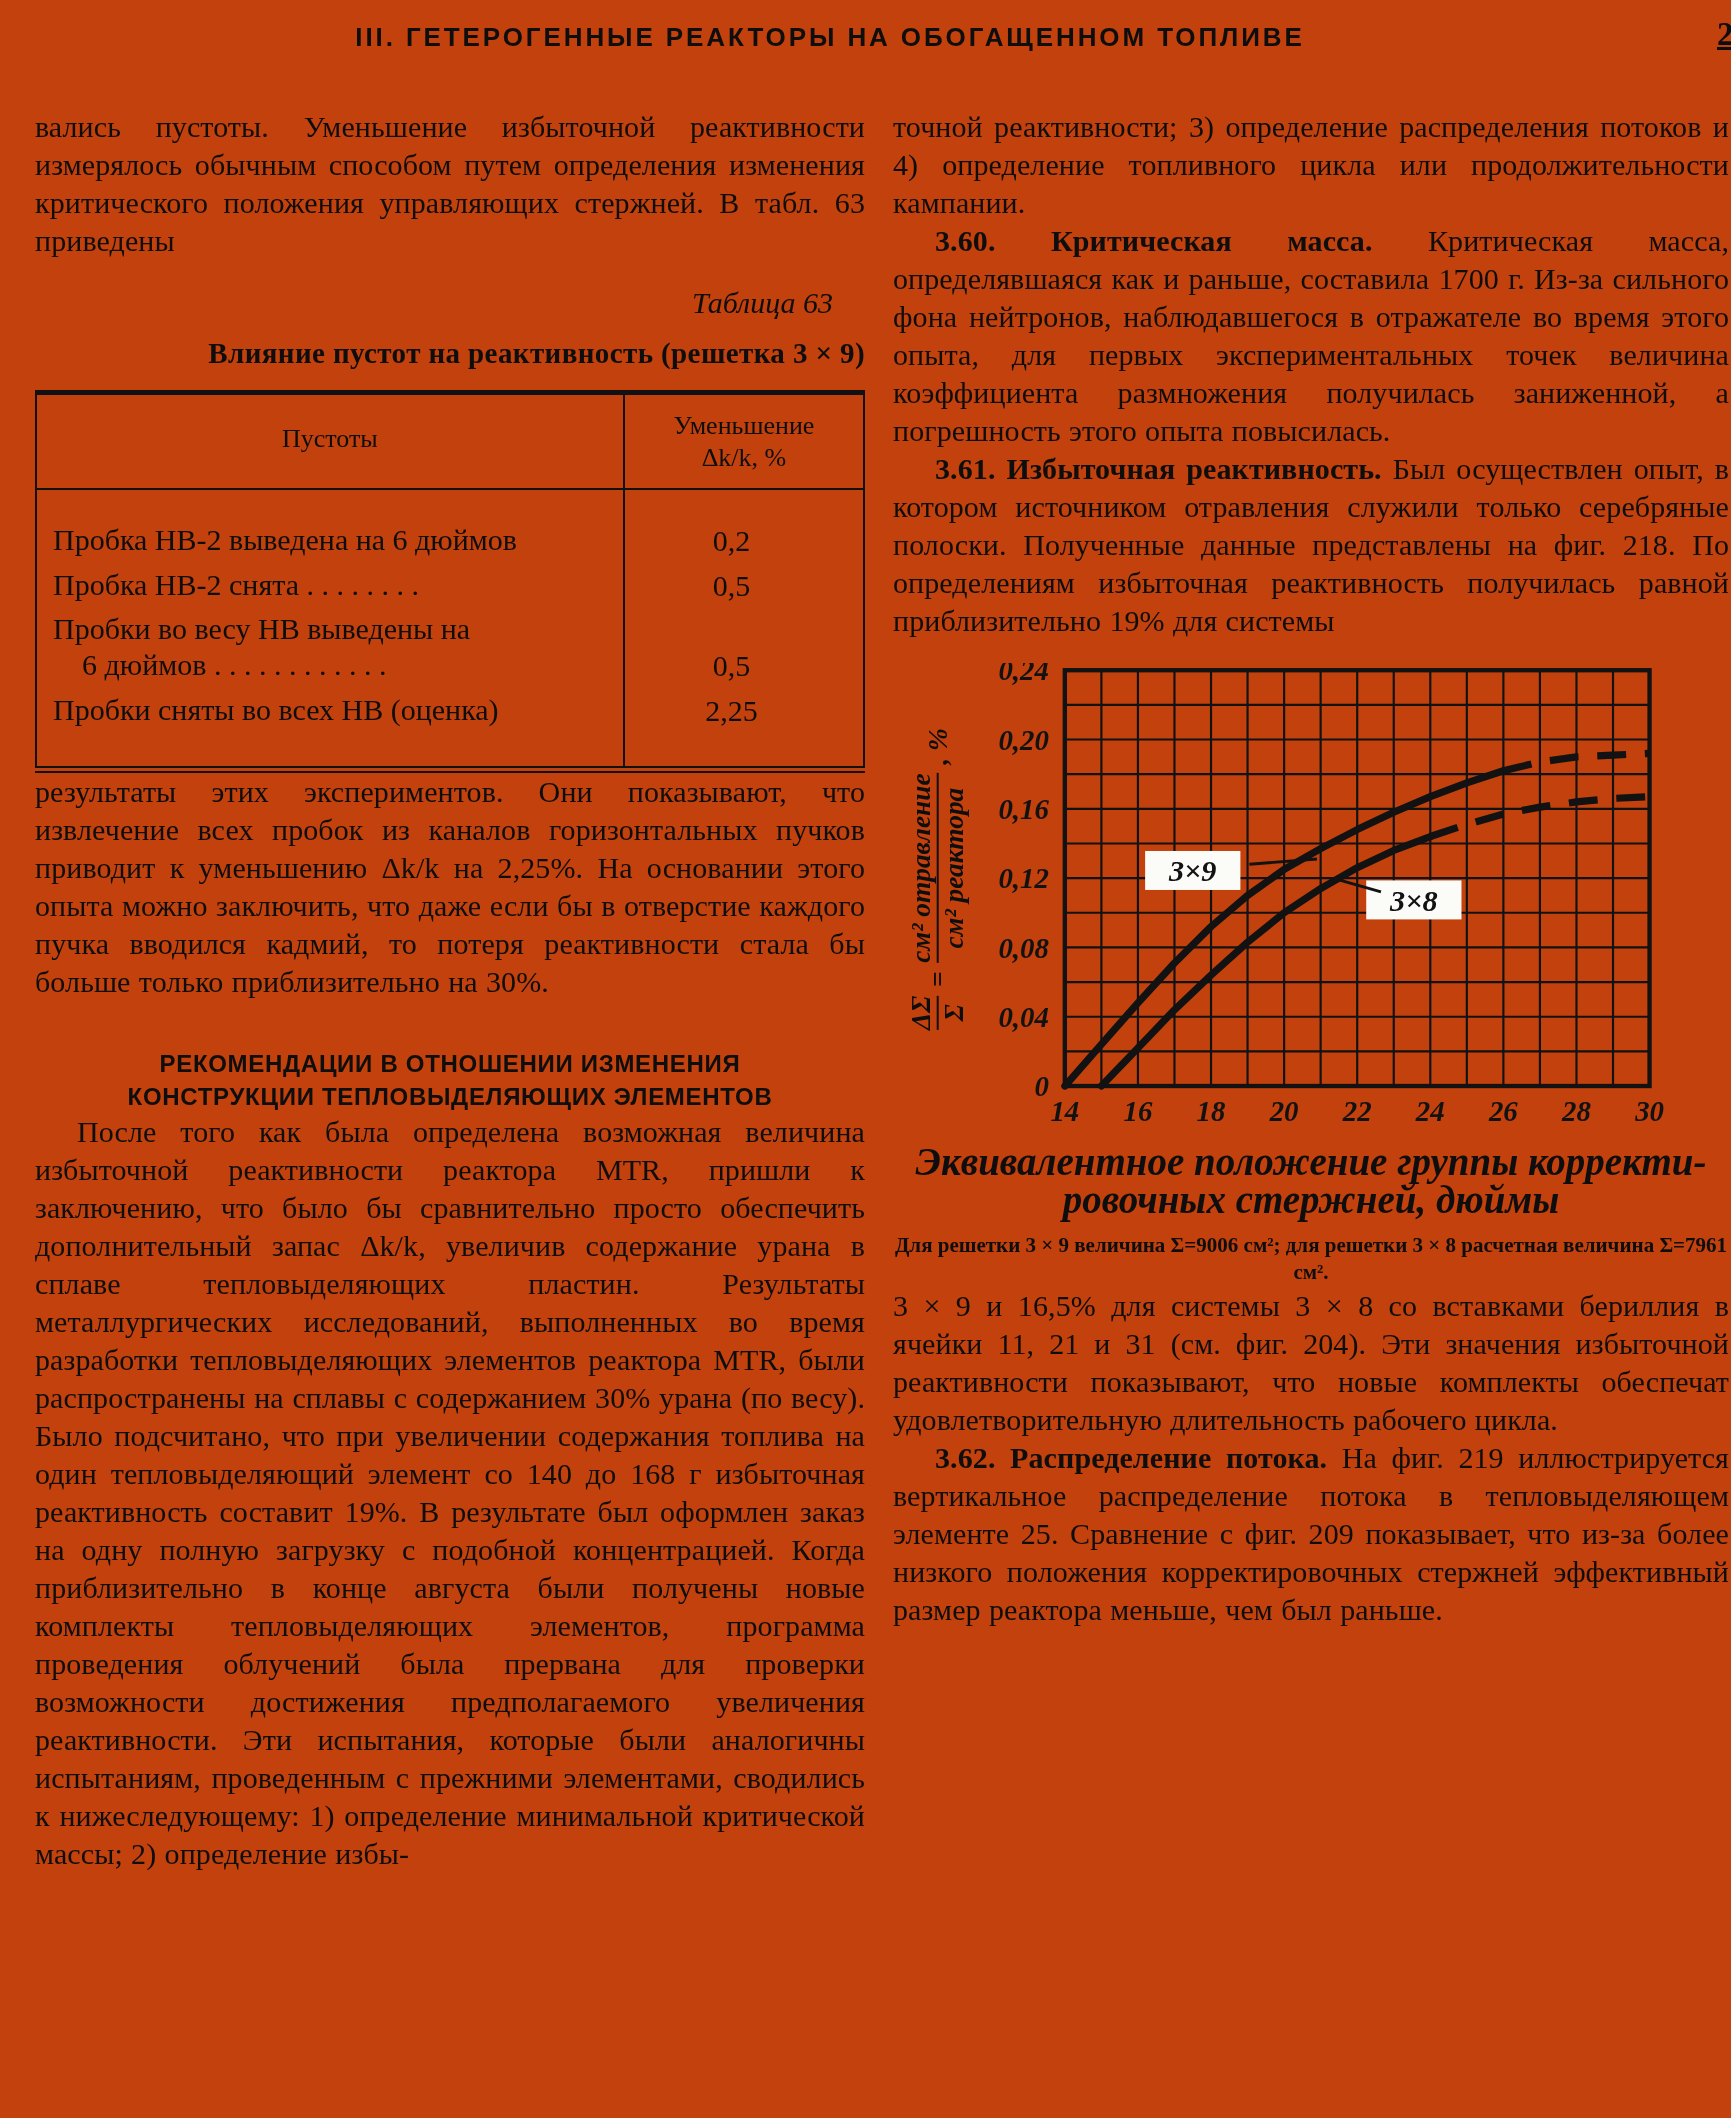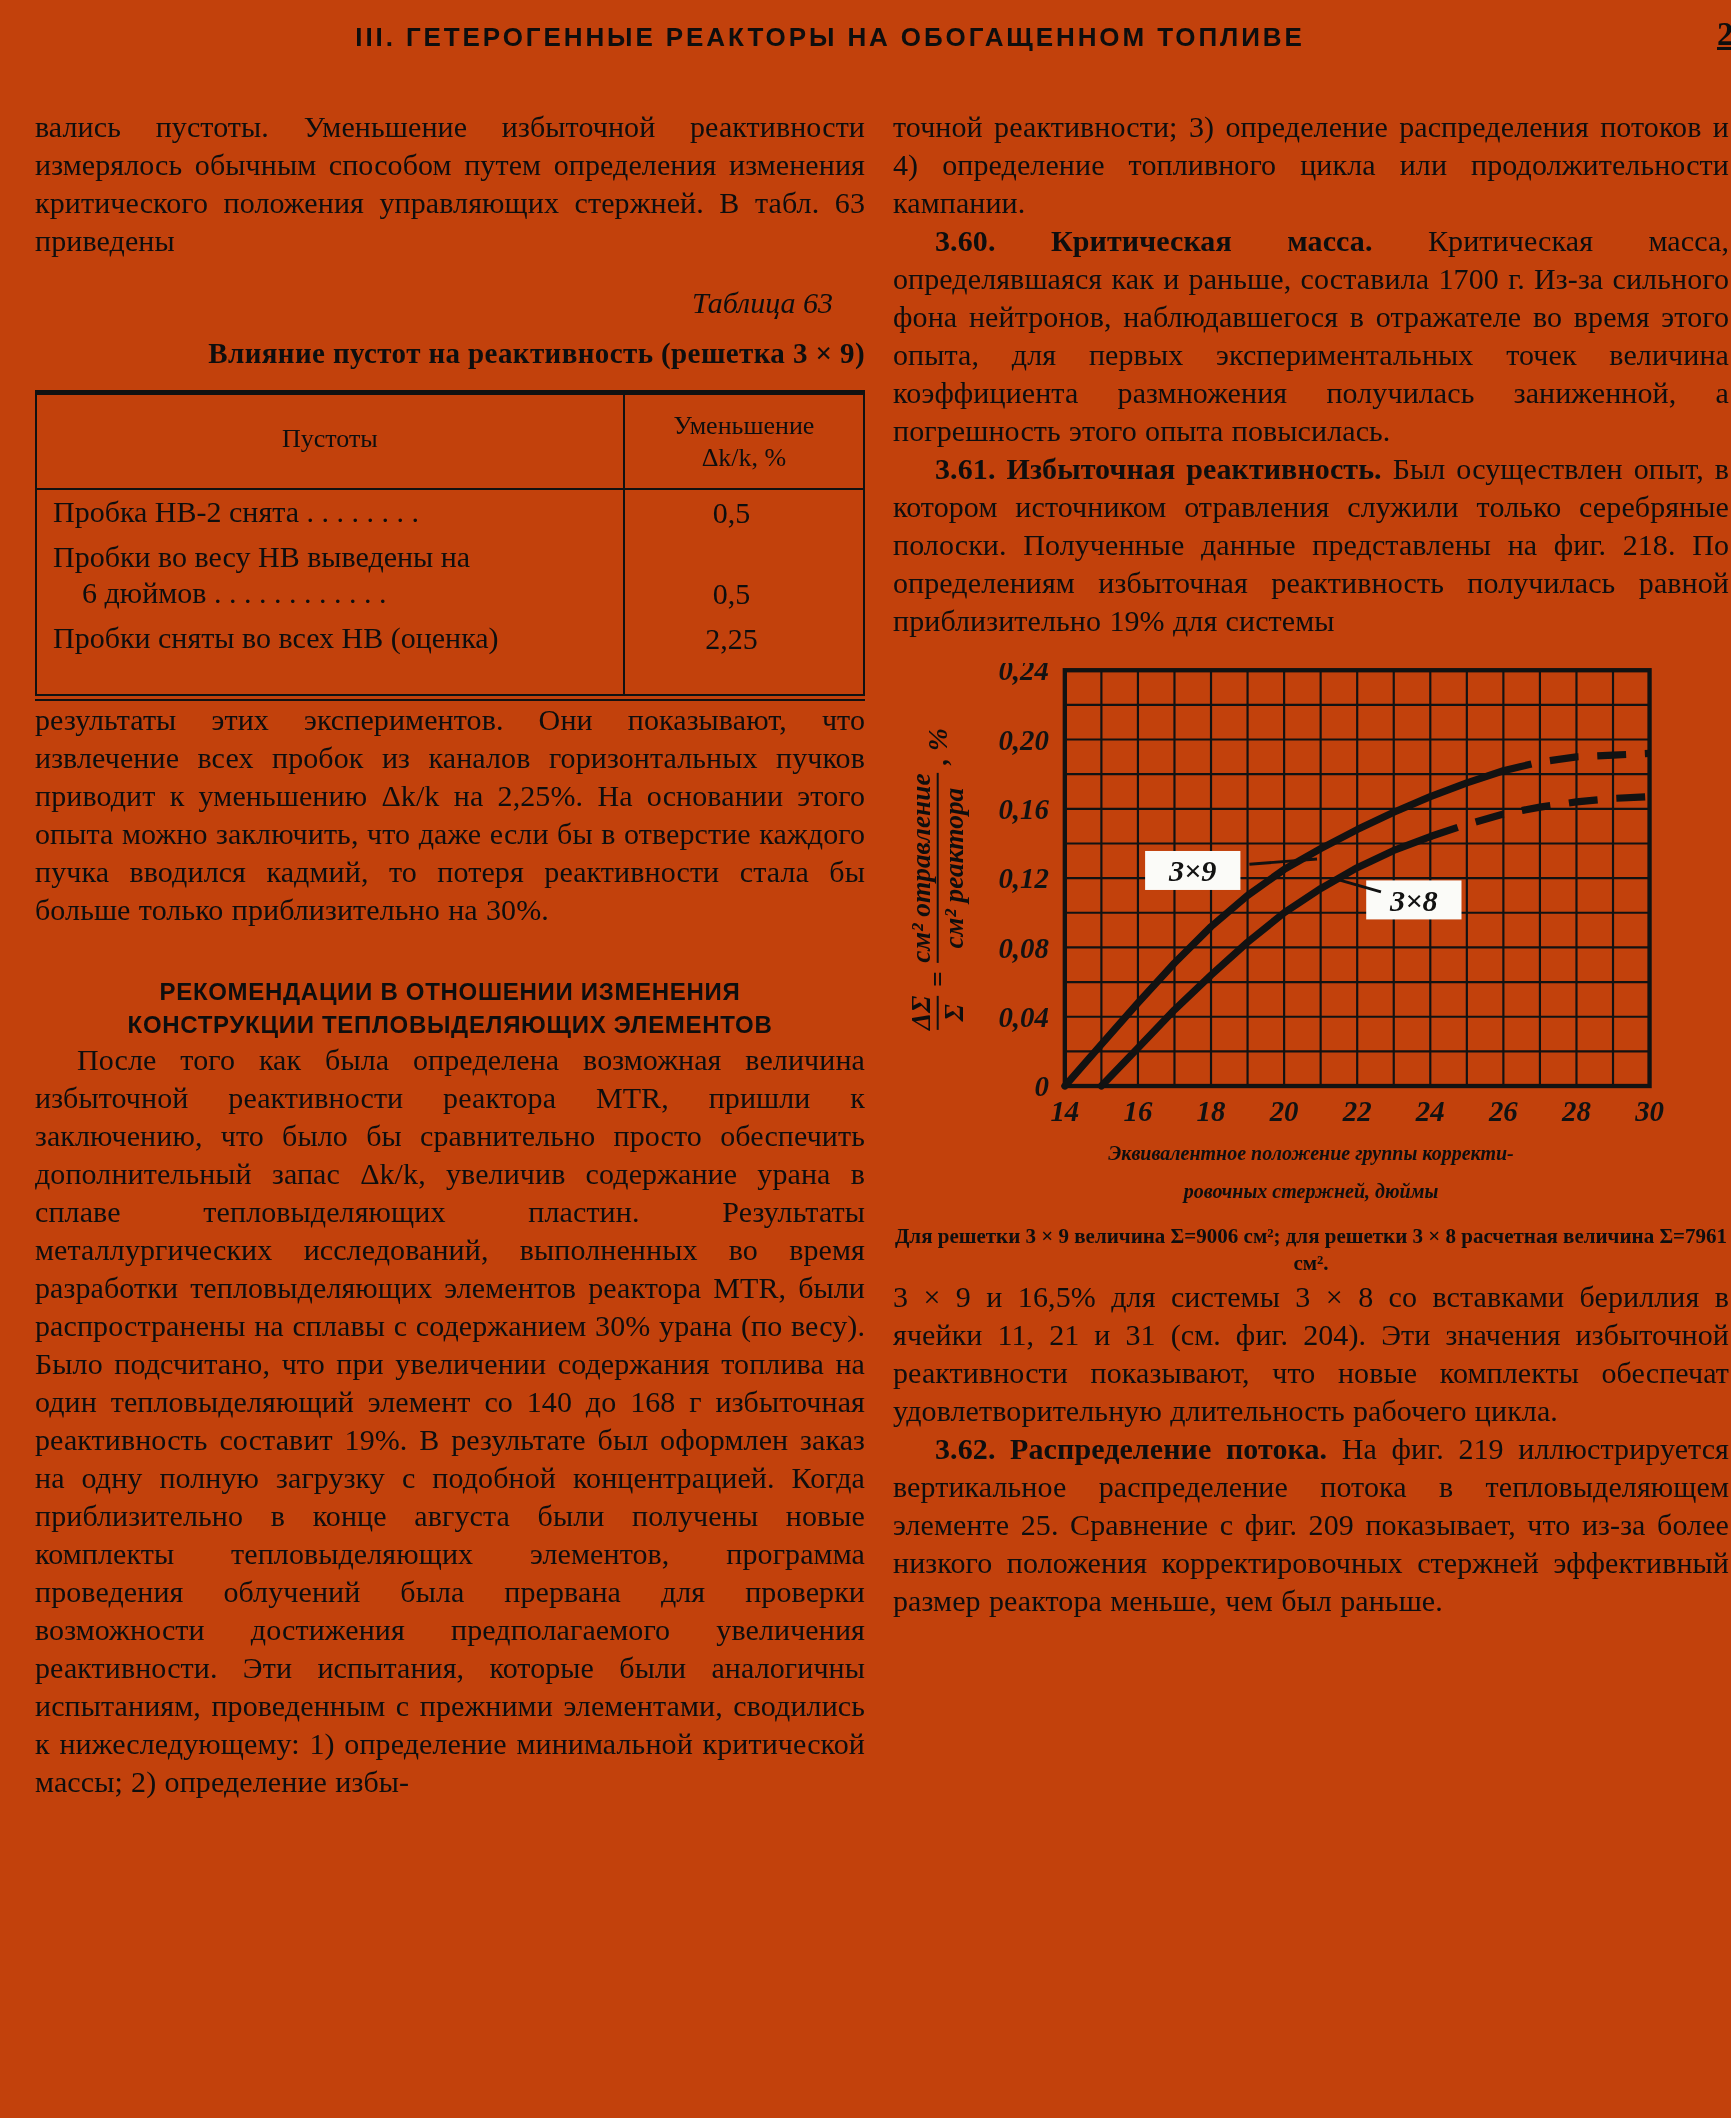--- a/index.html
+++ b/index.html
@@ -54,21 +54,21 @@
   .figure svg{position:absolute;left:0;top:0;}
   .ylabel{
     position:absolute;left:45px;top:216px;
     transform:translate(-50%,-50%) rotate(-90deg);
     font-style:italic;font-weight:bold;font-size:27.4px;white-space:nowrap;
     display:flex;align-items:center;gap:8.7px;
   }
   .frac{display:inline-flex;flex-direction:column;text-align:center;line-height:1.08;}
   .frac .den{border-top:2.9px solid #111;padding-top:1.4px;}
   .axis-caption{
-    font-style:italic;font-weight:bold;font-size:20px;line-height:38px;text-align:center;margin-top:9px;
+    font-style:italic;font-weight:bold;font-size:39px;line-height:38px;text-align:center;margin-top:18px;
   }
   .fig-caption{
     font-weight:bold;font-size:24px;line-height:32px;text-align:justify;text-align-last:center;
     margin-top:17.3px;letter-spacing:0.1px;
   }
   .fig-footnote{
     font-size:21px;line-height:27.4px;text-align:center;margin-top:13px;font-weight:bold;
   }
   .section-heading{
     font-family:"Liberation Sans",sans-serif;font-weight:bold;font-size:24px;line-height:33px;
@@ -93,20 +93,26 @@
       <thead>
         <tr>
           <th class="hcol1">Пустоты</th>
           <th class="hcol2">
             <div>Уменьшение</div>
             <div>Δk/k, %</div>
           </th>
         </tr>
       </thead>
       <tbody id="table-body">
+          <tr class="first">
+            <td class="ncol">
+              <div>Пробка НВ-2 выведена на 6 дюймов</div>
+            </td>
+            <td class="vcol">0,2</td>
+          </tr>
           <tr>
             <td class="ncol">
               <div>Пробка НВ-2 снята . . . . . . . .</div>
             </td>
             <td class="vcol">0,5</td>
           </tr>
           <tr>
             <td class="ncol">
               <div>Пробки во весу НВ выведены на</div>
               <div class="row-line2">6 дюймов . . . . . . . . . . . .</div>

